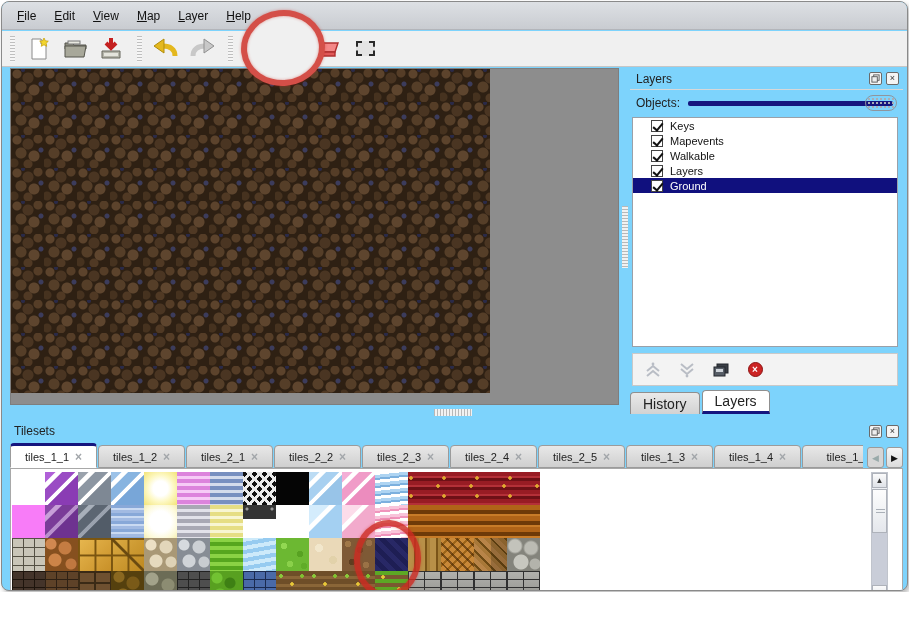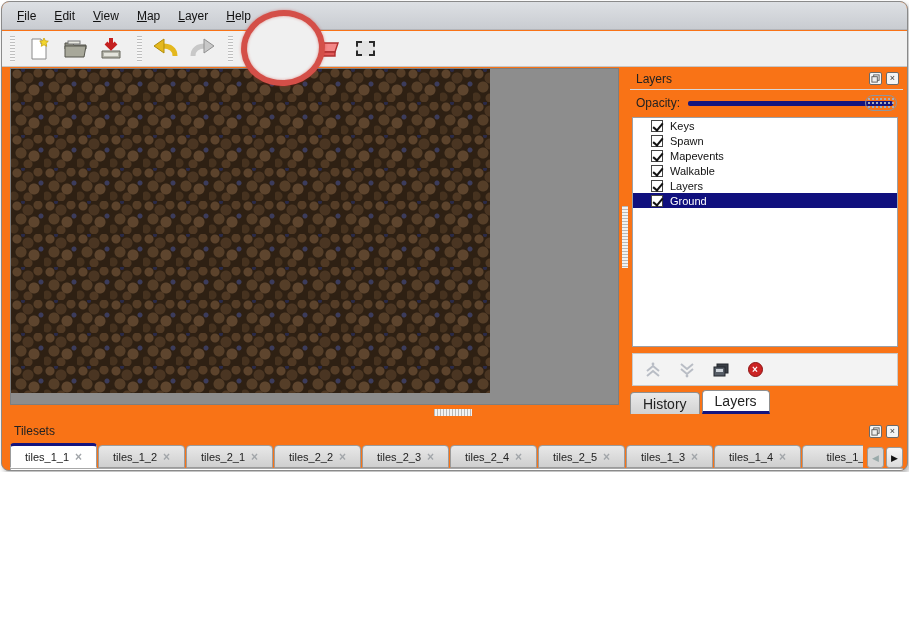--- a/index.html
+++ b/index.html
@@ -1,17 +1,17 @@
 <!DOCTYPE html>
 <html><head>
 <meta charset="utf-8">
 <style>
   html,body{margin:0;padding:0;background:#fff;font-family:"Liberation Sans",sans-serif;}
   *{box-sizing:border-box;}
-  .window{position:relative;width:907px;height:470px;margin:1px;background:#f97316;
+  .window{position:relative;width:907px;height:590px;margin:1px;background:#7dd3fc;
     border:1px solid #8a8a8a;border-radius:8px;overflow:hidden;
     box-shadow:2px 3px 5px rgba(0,0,0,.28);}
   
   .menubar{position:absolute;left:0;top:0;width:100%;height:28px;
     background:linear-gradient(#dde0e4,#c9ccd1);border-bottom:1px solid #b3b5ba;
     display:flex;align-items:center;padding-left:6px;}
   .menu-item{font-size:12px;color:#111;padding:4px 9px;cursor:default;}
   .menu-item .ul{text-decoration:underline;}
   
   .toolbar{position:absolute;left:0;top:29px;width:100%;height:36px;background:#f0f0f0;
@@ -279,34 +279,30 @@
         <span class="mini-btn">
           <svg width="9" height="9" viewBox="0 0 10 10">
               <rect x="3" y="1" width="6" height="6" fill="none" stroke="#555"></rect>
               <rect x="1" y="3" width="6" height="6" fill="#eee" stroke="#555"></rect>
             </svg>
         </span>
         <span class="mini-btn">×</span>
       </span>
     </div>
     <div class="opacity-row">
-      <span class="opacity-label">Opacity:</span>
+      <span class="opacity-label">Objects:</span>
       <span class="slider">
         <span class="slider-track"></span>
         <span class="slider-handle"></span>
       </span>
     </div>
     <div class="layer-list" id="layerList">
         <div class="layer-row">
           <span class="cbx"></span>
           <span>Keys</span>
-        </div>
-        <div class="layer-row">
-          <span class="cbx"></span>
-          <span>Spawn</span>
         </div>
         <div class="layer-row">
           <span class="cbx"></span>
           <span>Mapevents</span>
         </div>
         <div class="layer-row">
           <span class="cbx"></span>
           <span>Walkable</span>
         </div>
         <div class="layer-row">

